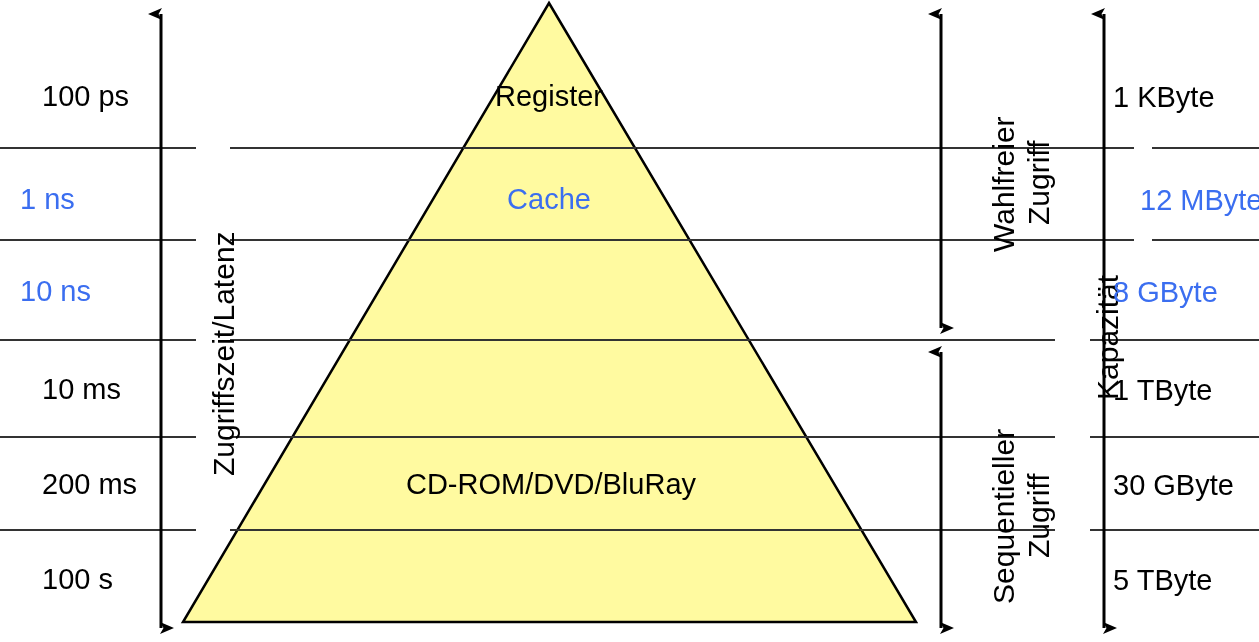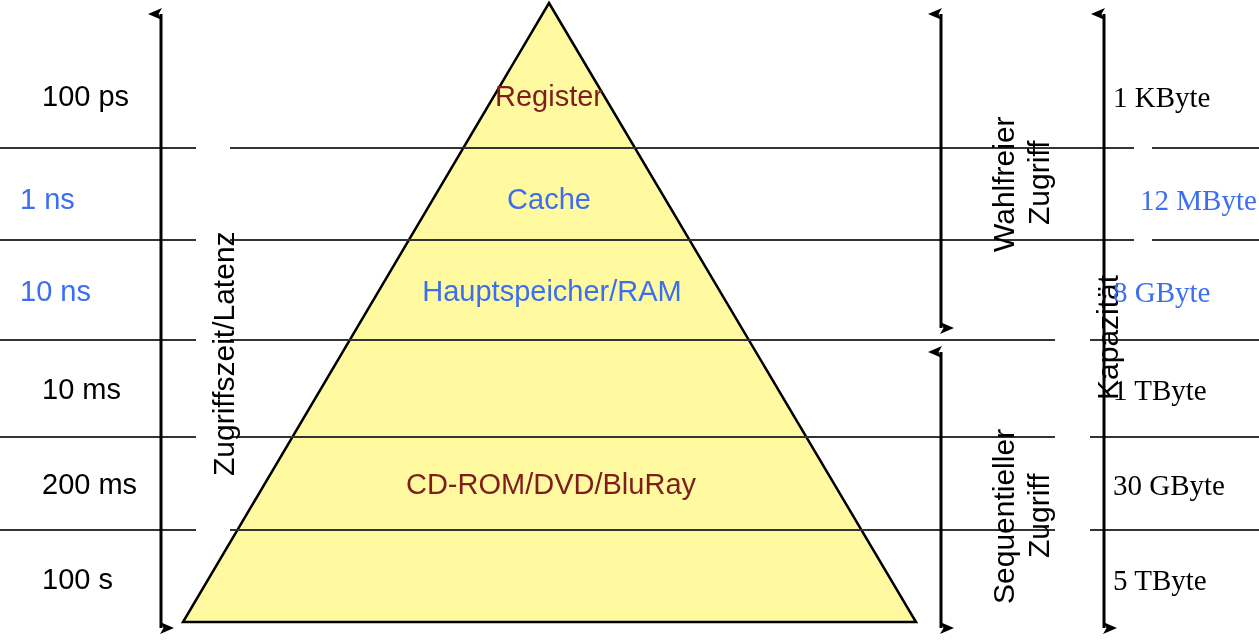--- a/index.html
+++ b/index.html
@@ -30,39 +30,39 @@
     font-size: 29px;
     color: #000000;
     white-space: nowrap;
     line-height: 1;
   }
   .lbl.blue { color: #3b6ef0; }
   .tier-label {
     position: absolute;
     font-family: "Liberation Sans", sans-serif;
     font-size: 29px;
-    color: #7f1d1d;
+    color: #000000;
     white-space: nowrap;
     text-align: center;
     transform: translateX(-50%);
     line-height: 1;
   }
   .tier-label.blue { color: #3b6ef0; }
   .rot {
     position: absolute;
     font-family: "Liberation Sans", sans-serif;
     font-size: 30px;
     color: #000000;
     white-space: nowrap;
     transform-origin: 0 0;
     transform: rotate(-90deg);
     line-height: 1;
   }
   .left-val { text-align: left; }
-  .right-val { text-align: center; font-family: Liberation Serif, serif; }
+  .right-val { text-align: center; }
 </style>
 </head>
 <body>
 
 <div id="stage">
 
   <svg class="layer" viewBox="0 0 1259 642">
     <defs>
       <marker id="arrUp" markerWidth="12" markerHeight="14" refX="6" refY="13" orient="auto-start-reverse" markerUnits="userSpaceOnUse">
         <path d="M6 0 L12 14 L6 10.5 L0 14 Z" fill="#000"></path>
@@ -118,21 +118,20 @@
   <div class="lbl left-val blue" style="left:20px; top:185px;">1 ns</div>
   <div class="lbl left-val blue" style="left:20px; top:277px;">10 ns</div>
   <div class="lbl left-val" style="left:42px; top:375px;">10 ms</div>
   <div class="lbl left-val" style="left:42px; top:470px;">200 ms</div>
   <div class="lbl left-val" style="left:42px; top:565px;">100 s</div>
 
   <div class="rot" style="left:209px; top:476px;">Zugriffszeit/Latenz</div>
 
   <div class="tier-label" style="left:549px; top:82px;">Register</div>
   <div class="tier-label blue" style="left:549px; top:185px;">Cache</div>
-  <div class="tier-label blue" style="left:552px; top:277px;">Hauptspeicher/RAM</div>
   <div class="tier-label" style="left:551px; top:470px;">CD-ROM/DVD/BluRay</div>
 
   <div class="rot" style="left:989px; top:252px;">Wahlfreier</div>
   <div class="rot" style="left:1024px; top:225px;">Zugriff</div>
 
   <div class="rot" style="left:989px; top:604px;">Sequentieller</div>
   <div class="rot" style="left:1024px; top:558px;">Zugriff</div>
 
   <div class="rot" style="left:1093px; top:400px;">Kapazität</div>
 

